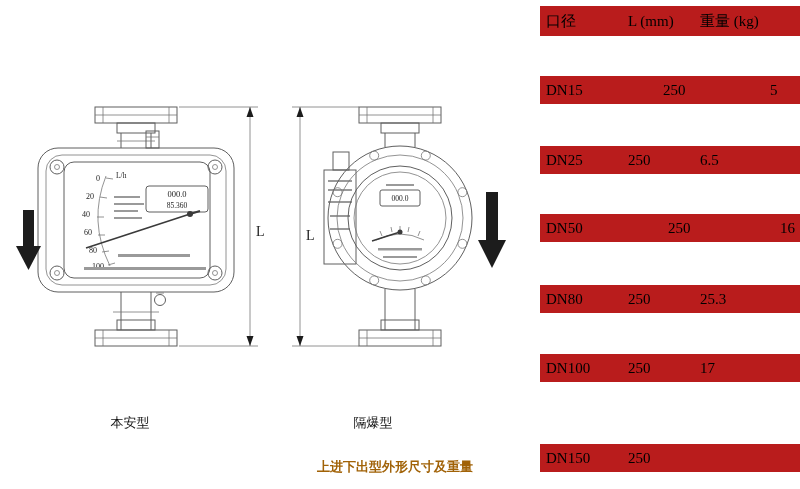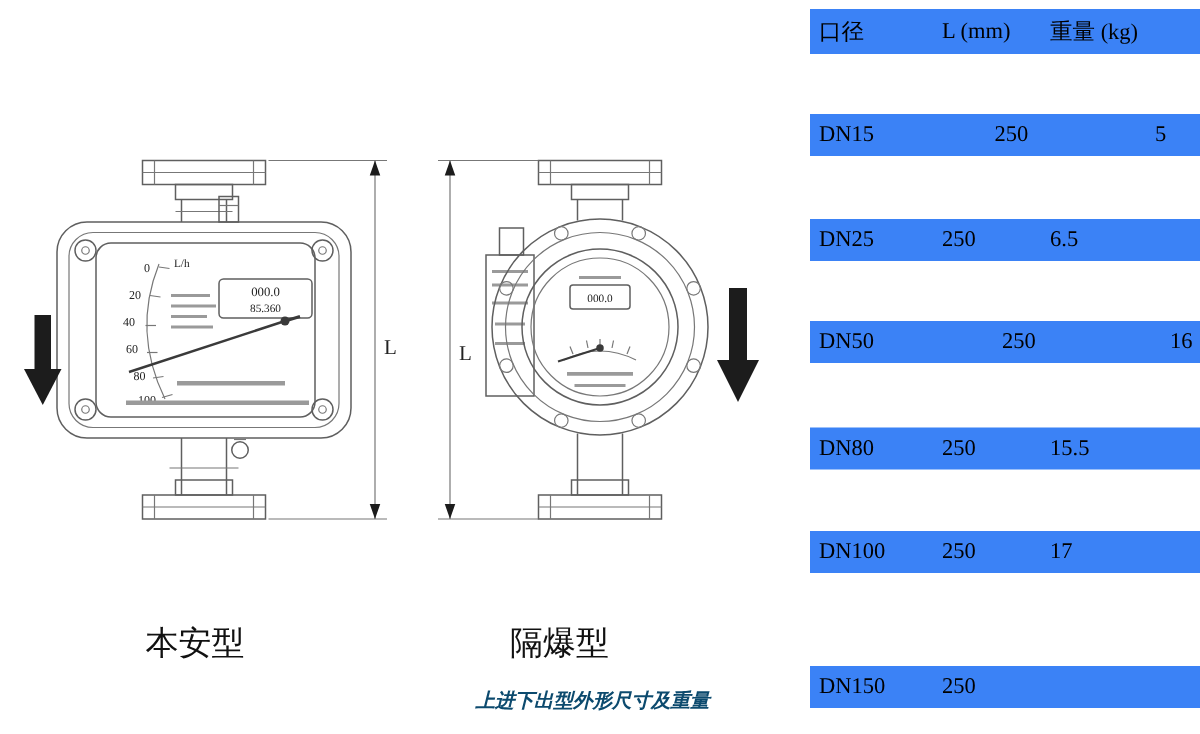--- a/index.html
+++ b/index.html
@@ -9,30 +9,30 @@
     position:relative;
   }
   .stage{position:absolute;inset:0;}
   svg{position:absolute;top:0;left:0;}
   .stroke{fill:none;stroke:#5f5f5f;stroke-width:1;}
   .thin{fill:none;stroke:#777;stroke-width:0.8;}
   .solid{fill:#1c1c1c;stroke:none;}
   .txtline{fill:#9a9a9a;stroke:none;}
   .t{font-family:"Liberation Serif", serif;fill:#222;stroke:none;}
   .meter-label{
-    position:absolute;font-size:22px;color:#111;text-align:center;width:80px;
+    position:absolute;font-size:13px;color:#111;text-align:center;width:80px;
   }
   .caption{
     position:absolute;top:458px;left:305px;width:180px;text-align:center;
-    font-size:13px;font-weight:bold;color:#0c4a6e;font-style:italic;
+    font-size:13px;font-weight:bold;color:#a16207;
   }
   
   .spec-table{position:absolute;left:540px;top:0;width:260px;height:489px;}
   .trow{
-    position:absolute;left:0;width:260px;height:28px;background:#3b82f6;
+    position:absolute;left:0;width:260px;height:28px;background:#b91c1c;
     display:grid;grid-template-columns:82px 72px auto;align-items:center;
     padding-left:6px;box-sizing:border-box;font-size:15px;color:#000;
   }
   .trow.header{top:6px;height:30px;}
 </style>
 </head>
 <body>
 
 <div class="stage">
 
@@ -234,21 +234,21 @@
       <span>6.5</span>
     </div>
     <div class="trow" style="top:214px;gap:40px;">
       <span>DN50</span>
       <span>250</span>
       <span>16</span>
     </div>
     <div class="trow" style="top:285px;">
       <span>DN80</span>
       <span>250</span>
-      <span>15.5</span>
+      <span>25.3</span>
     </div>
     <div class="trow" style="top:354px;">
       <span>DN100</span>
       <span>250</span>
       <span>17</span>
     </div>
     <div class="trow" style="top:444px;">
       <span>DN150</span>
       <span>250</span>
     </div>

